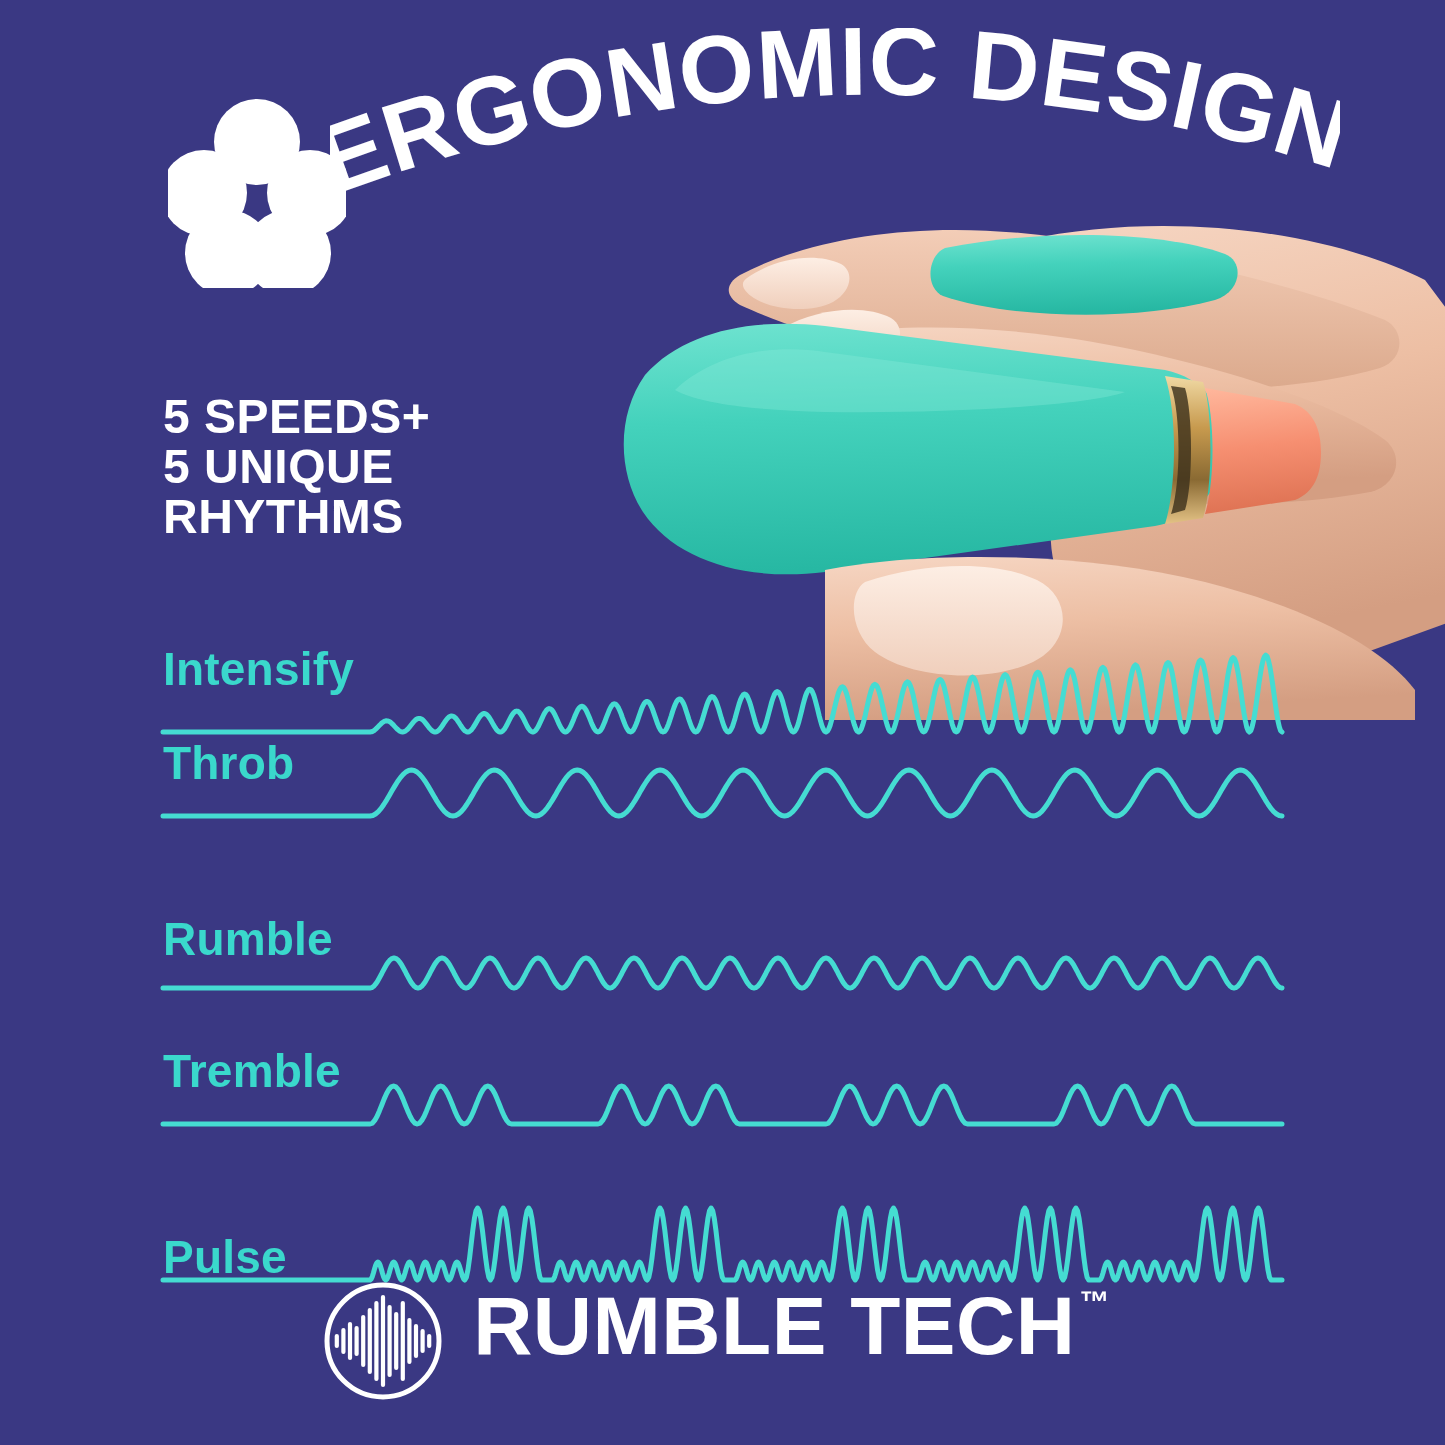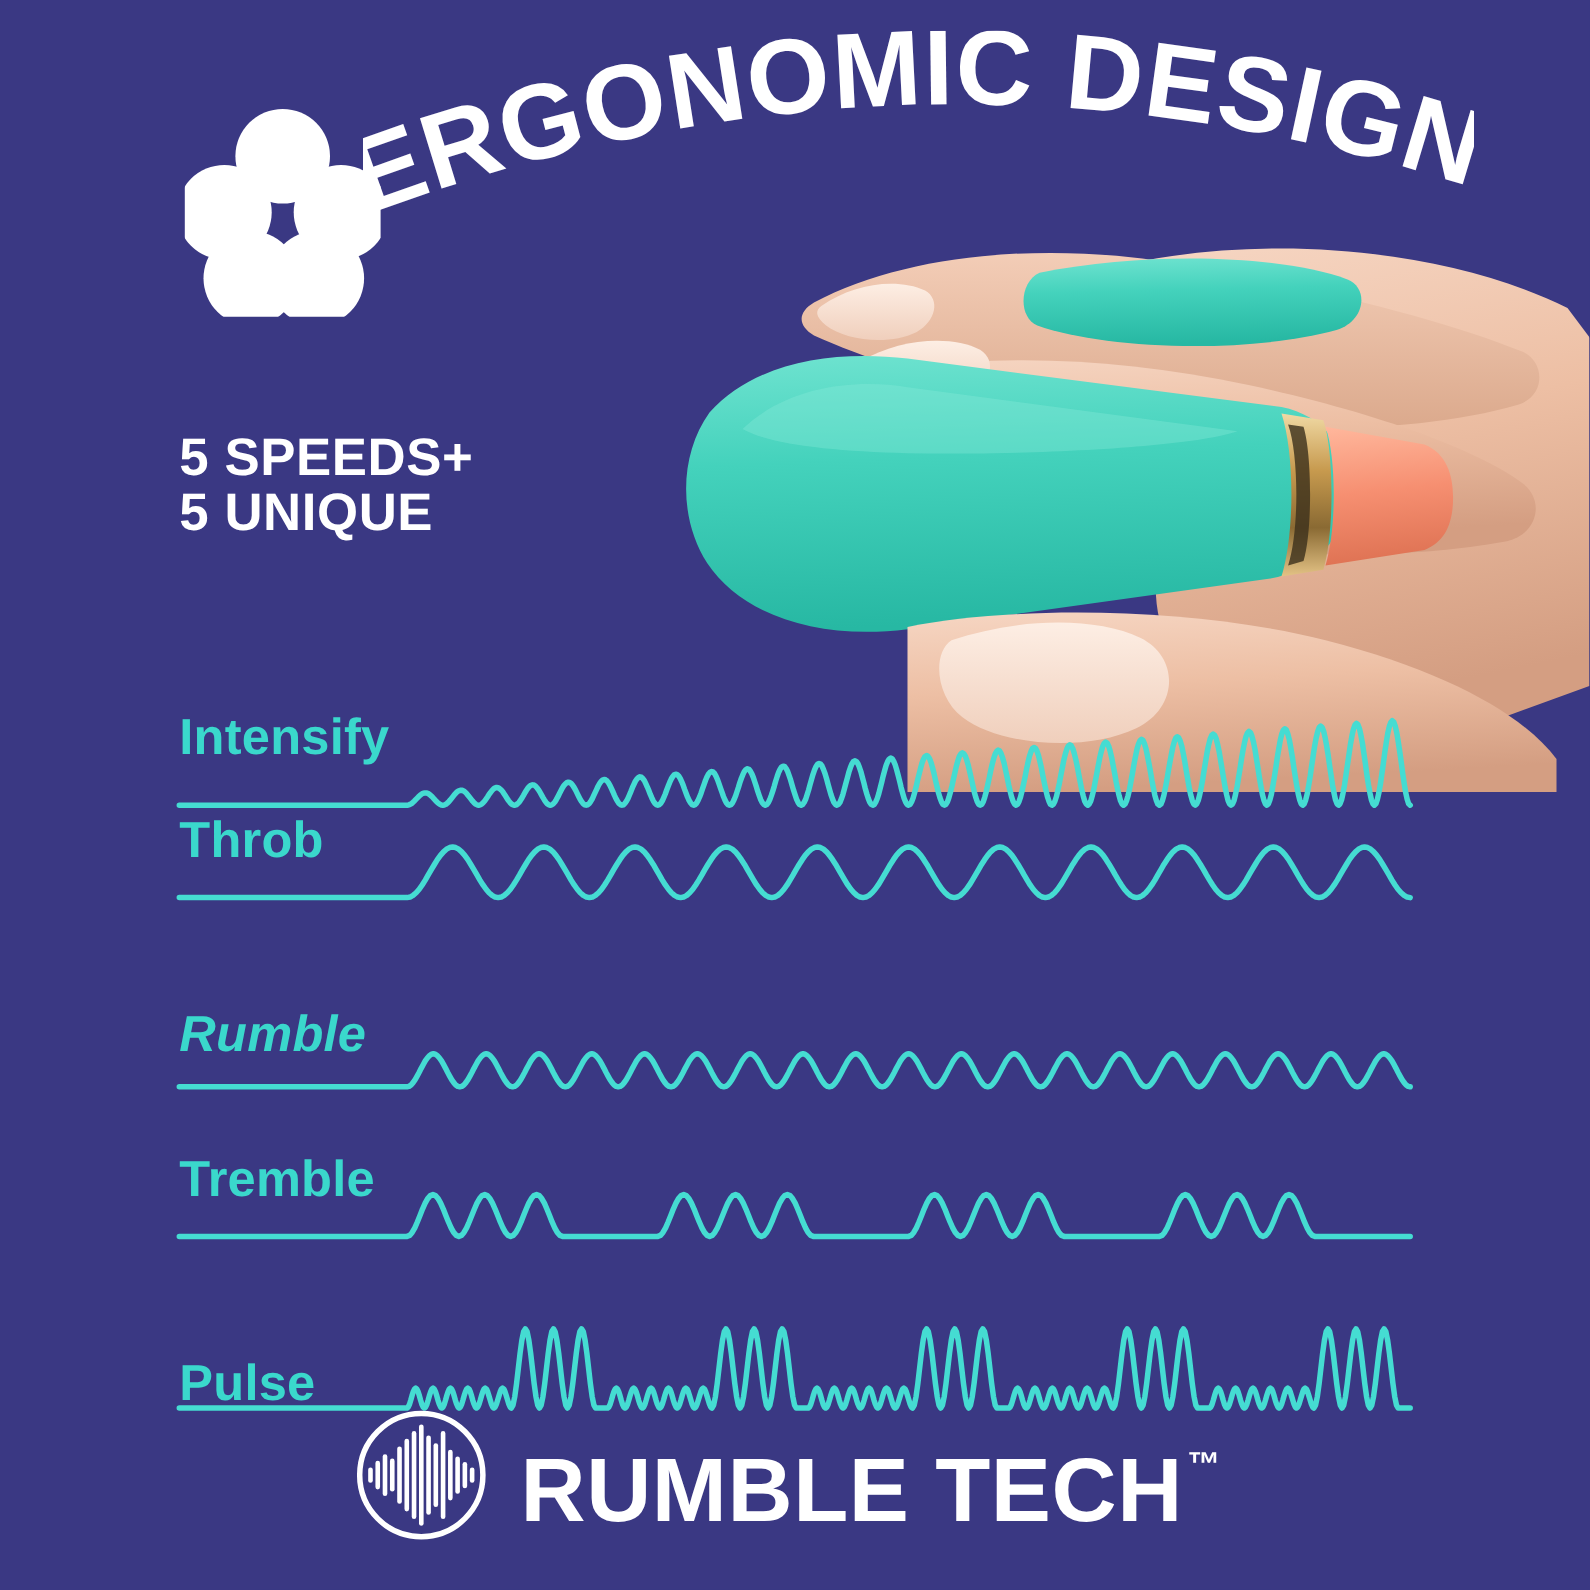--- a/index.html
+++ b/index.html
@@ -40,21 +40,21 @@
   .rhythm-label{
     position:absolute;left:163px;
     color:#3ad8cc;font-weight:700;font-size:46px;
     letter-spacing:0.2px;white-space:nowrap;
   }
   .wave-svg{position:absolute;left:0;top:0;width:1445px;height:150px;}
 
   
   .brand{
     position:absolute;left:0;bottom:42px;width:1431px;
-    display:flex;align-items:flex-end;justify-content:center;gap:28px;
+    display:flex;align-items:flex-start;justify-content:center;gap:28px;
   }
   .brand-icon{width:124px;height:124px;flex:0 0 auto;}
   .brand-text{
     color:#ffffff;font-weight:700;font-size:82px;
     letter-spacing:0.5px;white-space:nowrap;display:flex;align-items:flex-start;
   }
   .brand-tm{font-size:30px;font-weight:700;margin-top:6px;margin-left:4px;}
 </style>
 </head>
 <body>
@@ -81,20 +81,21 @@
       <path id="arcPath" d="M 10,165 Q 505,-18 1000,140" fill="none"></path>
     </defs>
     <text>
       <textPath href="#arcPath" startOffset="50%" text-anchor="middle">ERGONOMIC DESIGN</textPath>
     </text>
   </svg>
 
   <div class="headline">
     <div>5 SPEEDS+</div>
     <div>5 UNIQUE</div>
+    <div>RHYTHMS</div>
   </div>
 
   <svg class="product" viewBox="0 0 930 520">
     <defs>
       <linearGradient id="skinG" x1="0" y1="0" x2="0.2" y2="1">
         <stop offset="0%" stop-color="#f6d6c3"></stop>
         <stop offset="45%" stop-color="#edbfa4"></stop>
         <stop offset="100%" stop-color="#d49e82"></stop>
       </linearGradient>
       <linearGradient id="skinG2" x1="0" y1="0" x2="0" y2="1">
@@ -182,21 +183,21 @@
   </div>
 
   <div class="rhythm-row" style="top:726px;">
     <div class="rhythm-label" style="top:10px;">Throb</div>
     <svg class="wave-svg" viewBox="0 0 1445 150" preserveAspectRatio="none">
       <path id="wThrob" fill="none" stroke="#45dcd2" stroke-width="5" stroke-linecap="round" stroke-linejoin="round" d="M163.0,90.0 L370.0,90.0 L370.0,90.0 L372.8,89.5 L375.5,88.0 L378.3,85.6 L381.1,82.4 L383.8,78.5 L386.6,74.1 L389.3,69.4 L392.1,64.6 L394.9,59.9 L397.6,55.5 L400.4,51.6 L403.2,48.4 L405.9,46.0 L408.7,44.5 L411.5,44.0 L414.2,44.5 L417.0,46.0 L419.7,48.4 L422.5,51.6 L425.3,55.5 L428.0,59.9 L430.8,64.6 L433.6,69.4 L436.3,74.1 L439.1,78.5 L441.9,82.4 L444.6,85.6 L447.4,88.0 L450.1,89.5 L452.9,90.0 L455.7,89.5 L458.4,88.0 L461.2,85.6 L464.0,82.4 L466.7,78.5 L469.5,74.1 L472.3,69.4 L475.0,64.6 L477.8,59.9 L480.5,55.5 L483.3,51.6 L486.1,48.4 L488.8,46.0 L491.6,44.5 L494.4,44.0 L497.1,44.5 L499.9,46.0 L502.7,48.4 L505.4,51.6 L508.2,55.5 L510.9,59.9 L513.7,64.6 L516.5,69.4 L519.2,74.1 L522.0,78.5 L524.8,82.4 L527.5,85.6 L530.3,88.0 L533.1,89.5 L535.8,90.0 L538.6,89.5 L541.3,88.0 L544.1,85.6 L546.9,82.4 L549.6,78.5 L552.4,74.1 L555.2,69.4 L557.9,64.6 L560.7,59.9 L563.5,55.5 L566.2,51.6 L569.0,48.4 L571.7,46.0 L574.5,44.5 L577.3,44.0 L580.0,44.5 L582.8,46.0 L585.6,48.4 L588.3,51.6 L591.1,55.5 L593.9,59.9 L596.6,64.6 L599.4,69.4 L602.1,74.1 L604.9,78.5 L607.7,82.4 L610.4,85.6 L613.2,88.0 L616.0,89.5 L618.7,90.0 L621.5,89.5 L624.3,88.0 L627.0,85.6 L629.8,82.4 L632.5,78.5 L635.3,74.1 L638.1,69.4 L640.8,64.6 L643.6,59.9 L646.4,55.5 L649.1,51.6 L651.9,48.4 L654.7,46.0 L657.4,44.5 L660.2,44.0 L662.9,44.5 L665.7,46.0 L668.5,48.4 L671.2,51.6 L674.0,55.5 L676.8,59.9 L679.5,64.6 L682.3,69.4 L685.1,74.1 L687.8,78.5 L690.6,82.4 L693.3,85.6 L696.1,88.0 L698.9,89.5 L701.6,90.0 L704.4,89.5 L707.2,88.0 L709.9,85.6 L712.7,82.4 L715.5,78.5 L718.2,74.1 L721.0,69.4 L723.7,64.6 L726.5,59.9 L729.3,55.5 L732.0,51.6 L734.8,48.4 L737.6,46.0 L740.3,44.5 L743.1,44.0 L745.9,44.5 L748.6,46.0 L751.4,48.4 L754.1,51.6 L756.9,55.5 L759.7,59.9 L762.4,64.6 L765.2,69.4 L768.0,74.1 L770.7,78.5 L773.5,82.4 L776.3,85.6 L779.0,88.0 L781.8,89.5 L784.5,90.0 L787.3,89.5 L790.1,88.0 L792.8,85.6 L795.6,82.4 L798.4,78.5 L801.1,74.1 L803.9,69.4 L806.7,64.6 L809.4,59.9 L812.2,55.5 L814.9,51.6 L817.7,48.4 L820.5,46.0 L823.2,44.5 L826.0,44.0 L828.8,44.5 L831.5,46.0 L834.3,48.4 L837.1,51.6 L839.8,55.5 L842.6,59.9 L845.3,64.6 L848.1,69.4 L850.9,74.1 L853.6,78.5 L856.4,82.4 L859.2,85.6 L861.9,88.0 L864.7,89.5 L867.5,90.0 L870.2,89.5 L873.0,88.0 L875.7,85.6 L878.5,82.4 L881.3,78.5 L884.0,74.1 L886.8,69.4 L889.6,64.6 L892.3,59.9 L895.1,55.5 L897.9,51.6 L900.6,48.4 L903.4,46.0 L906.1,44.5 L908.9,44.0 L911.7,44.5 L914.4,46.0 L917.2,48.4 L920.0,51.6 L922.7,55.5 L925.5,59.9 L928.3,64.6 L931.0,69.4 L933.8,74.1 L936.5,78.5 L939.3,82.4 L942.1,85.6 L944.8,88.0 L947.6,89.5 L950.4,90.0 L953.1,89.5 L955.9,88.0 L958.7,85.6 L961.4,82.4 L964.2,78.5 L966.9,74.1 L969.7,69.4 L972.5,64.6 L975.2,59.9 L978.0,55.5 L980.8,51.6 L983.5,48.4 L986.3,46.0 L989.1,44.5 L991.8,44.0 L994.6,44.5 L997.3,46.0 L1000.1,48.4 L1002.9,51.6 L1005.6,55.5 L1008.4,59.9 L1011.2,64.6 L1013.9,69.4 L1016.7,74.1 L1019.5,78.5 L1022.2,82.4 L1025.0,85.6 L1027.7,88.0 L1030.5,89.5 L1033.3,90.0 L1036.0,89.5 L1038.8,88.0 L1041.6,85.6 L1044.3,82.4 L1047.1,78.5 L1049.9,74.1 L1052.6,69.4 L1055.4,64.6 L1058.1,59.9 L1060.9,55.5 L1063.7,51.6 L1066.4,48.4 L1069.2,46.0 L1072.0,44.5 L1074.7,44.0 L1077.5,44.5 L1080.3,46.0 L1083.0,48.4 L1085.8,51.6 L1088.5,55.5 L1091.3,59.9 L1094.1,64.6 L1096.8,69.4 L1099.6,74.1 L1102.4,78.5 L1105.1,82.4 L1107.9,85.6 L1110.7,88.0 L1113.4,89.5 L1116.2,90.0 L1118.9,89.5 L1121.7,88.0 L1124.5,85.6 L1127.2,82.4 L1130.0,78.5 L1132.8,74.1 L1135.5,69.4 L1138.3,64.6 L1141.1,59.9 L1143.8,55.5 L1146.6,51.6 L1149.3,48.4 L1152.1,46.0 L1154.9,44.5 L1157.6,44.0 L1160.4,44.5 L1163.2,46.0 L1165.9,48.4 L1168.7,51.6 L1171.5,55.5 L1174.2,59.9 L1177.0,64.6 L1179.7,69.4 L1182.5,74.1 L1185.3,78.5 L1188.0,82.4 L1190.8,85.6 L1193.6,88.0 L1196.3,89.5 L1199.1,90.0 L1201.9,89.5 L1204.6,88.0 L1207.4,85.6 L1210.1,82.4 L1212.9,78.5 L1215.7,74.1 L1218.4,69.4 L1221.2,64.6 L1224.0,59.9 L1226.7,55.5 L1229.5,51.6 L1232.3,48.4 L1235.0,46.0 L1237.8,44.5 L1240.5,44.0 L1243.3,44.5 L1246.1,46.0 L1248.8,48.4 L1251.6,51.6 L1254.4,55.5 L1257.1,59.9 L1259.9,64.6 L1262.7,69.4 L1265.4,74.1 L1268.2,78.5 L1270.9,82.4 L1273.7,85.6 L1276.5,88.0 L1279.2,89.5 L1282.0,90.0"></path>
     </svg>
   </div>
 
   <div class="rhythm-row" style="top:900px;">
-    <div class="rhythm-label" style="top:12px;font-style:italic;">Rumble</div>
+    <div class="rhythm-label" style="top:12px;">Rumble</div>
     <svg class="wave-svg" viewBox="0 0 1445 150" preserveAspectRatio="none">
       <path id="wRumble" fill="none" stroke="#45dcd2" stroke-width="5" stroke-linecap="round" stroke-linejoin="round" d="M163.0,88.0 L370.0,88.0 L370.0,88.0 L371.8,87.6 L373.7,86.3 L375.5,84.2 L377.4,81.5 L379.2,78.3 L381.1,74.8 L382.9,71.2 L384.8,67.7 L386.6,64.5 L388.5,61.8 L390.3,59.7 L392.2,58.4 L394.0,58.0 L395.8,58.4 L397.7,59.7 L399.5,61.8 L401.4,64.5 L403.2,67.7 L405.1,71.2 L406.9,74.8 L408.8,78.3 L410.6,81.5 L412.5,84.2 L414.3,86.3 L416.2,87.6 L418.0,88.0 L419.8,87.6 L421.7,86.3 L423.5,84.2 L425.4,81.5 L427.2,78.3 L429.1,74.8 L430.9,71.2 L432.8,67.7 L434.6,64.5 L436.5,61.8 L438.3,59.7 L440.2,58.4 L442.0,58.0 L443.8,58.4 L445.7,59.7 L447.5,61.8 L449.4,64.5 L451.2,67.7 L453.1,71.2 L454.9,74.8 L456.8,78.3 L458.6,81.5 L460.5,84.2 L462.3,86.3 L464.2,87.6 L466.0,88.0 L467.8,87.6 L469.7,86.3 L471.5,84.2 L473.4,81.5 L475.2,78.3 L477.1,74.8 L478.9,71.2 L480.8,67.7 L482.6,64.5 L484.5,61.8 L486.3,59.7 L488.2,58.4 L490.0,58.0 L491.8,58.4 L493.7,59.7 L495.5,61.8 L497.4,64.5 L499.2,67.7 L501.1,71.2 L502.9,74.8 L504.8,78.3 L506.6,81.5 L508.5,84.2 L510.3,86.3 L512.2,87.6 L514.0,88.0 L515.8,87.6 L517.7,86.3 L519.5,84.2 L521.4,81.5 L523.2,78.3 L525.1,74.8 L526.9,71.2 L528.8,67.7 L530.6,64.5 L532.5,61.8 L534.3,59.7 L536.2,58.4 L538.0,58.0 L539.8,58.4 L541.7,59.7 L543.5,61.8 L545.4,64.5 L547.2,67.7 L549.1,71.2 L550.9,74.8 L552.8,78.3 L554.6,81.5 L556.5,84.2 L558.3,86.3 L560.2,87.6 L562.0,88.0 L563.8,87.6 L565.7,86.3 L567.5,84.2 L569.4,81.5 L571.2,78.3 L573.1,74.8 L574.9,71.2 L576.8,67.7 L578.6,64.5 L580.5,61.8 L582.3,59.7 L584.2,58.4 L586.0,58.0 L587.8,58.4 L589.7,59.7 L591.5,61.8 L593.4,64.5 L595.2,67.7 L597.1,71.2 L598.9,74.8 L600.8,78.3 L602.6,81.5 L604.5,84.2 L606.3,86.3 L608.2,87.6 L610.0,88.0 L611.8,87.6 L613.7,86.3 L615.5,84.2 L617.4,81.5 L619.2,78.3 L621.1,74.8 L622.9,71.2 L624.8,67.7 L626.6,64.5 L628.5,61.8 L630.3,59.7 L632.2,58.4 L634.0,58.0 L635.8,58.4 L637.7,59.7 L639.5,61.8 L641.4,64.5 L643.2,67.7 L645.1,71.2 L646.9,74.8 L648.8,78.3 L650.6,81.5 L652.5,84.2 L654.3,86.3 L656.2,87.6 L658.0,88.0 L659.8,87.6 L661.7,86.3 L663.5,84.2 L665.4,81.5 L667.2,78.3 L669.1,74.8 L670.9,71.2 L672.8,67.7 L674.6,64.5 L676.5,61.8 L678.3,59.7 L680.2,58.4 L682.0,58.0 L683.8,58.4 L685.7,59.7 L687.5,61.8 L689.4,64.5 L691.2,67.7 L693.1,71.2 L694.9,74.8 L696.8,78.3 L698.6,81.5 L700.5,84.2 L702.3,86.3 L704.2,87.6 L706.0,88.0 L707.8,87.6 L709.7,86.3 L711.5,84.2 L713.4,81.5 L715.2,78.3 L717.1,74.8 L718.9,71.2 L720.8,67.7 L722.6,64.5 L724.5,61.8 L726.3,59.7 L728.2,58.4 L730.0,58.0 L731.8,58.4 L733.7,59.7 L735.5,61.8 L737.4,64.5 L739.2,67.7 L741.1,71.2 L742.9,74.8 L744.8,78.3 L746.6,81.5 L748.5,84.2 L750.3,86.3 L752.2,87.6 L754.0,88.0 L755.8,87.6 L757.7,86.3 L759.5,84.2 L761.4,81.5 L763.2,78.3 L765.1,74.8 L766.9,71.2 L768.8,67.7 L770.6,64.5 L772.5,61.8 L774.3,59.7 L776.2,58.4 L778.0,58.0 L779.8,58.4 L781.7,59.7 L783.5,61.8 L785.4,64.5 L787.2,67.7 L789.1,71.2 L790.9,74.8 L792.8,78.3 L794.6,81.5 L796.5,84.2 L798.3,86.3 L800.2,87.6 L802.0,88.0 L803.8,87.6 L805.7,86.3 L807.5,84.2 L809.4,81.5 L811.2,78.3 L813.1,74.8 L814.9,71.2 L816.8,67.7 L818.6,64.5 L820.5,61.8 L822.3,59.7 L824.2,58.4 L826.0,58.0 L827.8,58.4 L829.7,59.7 L831.5,61.8 L833.4,64.5 L835.2,67.7 L837.1,71.2 L838.9,74.8 L840.8,78.3 L842.6,81.5 L844.5,84.2 L846.3,86.3 L848.2,87.6 L850.0,88.0 L851.8,87.6 L853.7,86.3 L855.5,84.2 L857.4,81.5 L859.2,78.3 L861.1,74.8 L862.9,71.2 L864.8,67.7 L866.6,64.5 L868.5,61.8 L870.3,59.7 L872.2,58.4 L874.0,58.0 L875.8,58.4 L877.7,59.7 L879.5,61.8 L881.4,64.5 L883.2,67.7 L885.1,71.2 L886.9,74.8 L888.8,78.3 L890.6,81.5 L892.5,84.2 L894.3,86.3 L896.2,87.6 L898.0,88.0 L899.8,87.6 L901.7,86.3 L903.5,84.2 L905.4,81.5 L907.2,78.3 L909.1,74.8 L910.9,71.2 L912.8,67.7 L914.6,64.5 L916.5,61.8 L918.3,59.7 L920.2,58.4 L922.0,58.0 L923.8,58.4 L925.7,59.7 L927.5,61.8 L929.4,64.5 L931.2,67.7 L933.1,71.2 L934.9,74.8 L936.8,78.3 L938.6,81.5 L940.5,84.2 L942.3,86.3 L944.2,87.6 L946.0,88.0 L947.8,87.6 L949.7,86.3 L951.5,84.2 L953.4,81.5 L955.2,78.3 L957.1,74.8 L958.9,71.2 L960.8,67.7 L962.6,64.5 L964.5,61.8 L966.3,59.7 L968.2,58.4 L970.0,58.0 L971.8,58.4 L973.7,59.7 L975.5,61.8 L977.4,64.5 L979.2,67.7 L981.1,71.2 L982.9,74.8 L984.8,78.3 L986.6,81.5 L988.5,84.2 L990.3,86.3 L992.2,87.6 L994.0,88.0 L995.8,87.6 L997.7,86.3 L999.5,84.2 L1001.4,81.5 L1003.2,78.3 L1005.1,74.8 L1006.9,71.2 L1008.8,67.7 L1010.6,64.5 L1012.5,61.8 L1014.3,59.7 L1016.2,58.4 L1018.0,58.0 L1019.8,58.4 L1021.7,59.7 L1023.5,61.8 L1025.4,64.5 L1027.2,67.7 L1029.1,71.2 L1030.9,74.8 L1032.8,78.3 L1034.6,81.5 L1036.5,84.2 L1038.3,86.3 L1040.2,87.6 L1042.0,88.0 L1043.8,87.6 L1045.7,86.3 L1047.5,84.2 L1049.4,81.5 L1051.2,78.3 L1053.1,74.8 L1054.9,71.2 L1056.8,67.7 L1058.6,64.5 L1060.5,61.8 L1062.3,59.7 L1064.2,58.4 L1066.0,58.0 L1067.8,58.4 L1069.7,59.7 L1071.5,61.8 L1073.4,64.5 L1075.2,67.7 L1077.1,71.2 L1078.9,74.8 L1080.8,78.3 L1082.6,81.5 L1084.5,84.2 L1086.3,86.3 L1088.2,87.6 L1090.0,88.0 L1091.8,87.6 L1093.7,86.3 L1095.5,84.2 L1097.4,81.5 L1099.2,78.3 L1101.1,74.8 L1102.9,71.2 L1104.8,67.7 L1106.6,64.5 L1108.5,61.8 L1110.3,59.7 L1112.2,58.4 L1114.0,58.0 L1115.8,58.4 L1117.7,59.7 L1119.5,61.8 L1121.4,64.5 L1123.2,67.7 L1125.1,71.2 L1126.9,74.8 L1128.8,78.3 L1130.6,81.5 L1132.5,84.2 L1134.3,86.3 L1136.2,87.6 L1138.0,88.0 L1139.8,87.6 L1141.7,86.3 L1143.5,84.2 L1145.4,81.5 L1147.2,78.3 L1149.1,74.8 L1150.9,71.2 L1152.8,67.7 L1154.6,64.5 L1156.5,61.8 L1158.3,59.7 L1160.2,58.4 L1162.0,58.0 L1163.8,58.4 L1165.7,59.7 L1167.5,61.8 L1169.4,64.5 L1171.2,67.7 L1173.1,71.2 L1174.9,74.8 L1176.8,78.3 L1178.6,81.5 L1180.5,84.2 L1182.3,86.3 L1184.2,87.6 L1186.0,88.0 L1187.8,87.6 L1189.7,86.3 L1191.5,84.2 L1193.4,81.5 L1195.2,78.3 L1197.1,74.8 L1198.9,71.2 L1200.8,67.7 L1202.6,64.5 L1204.5,61.8 L1206.3,59.7 L1208.2,58.4 L1210.0,58.0 L1211.8,58.4 L1213.7,59.7 L1215.5,61.8 L1217.4,64.5 L1219.2,67.7 L1221.1,71.2 L1222.9,74.8 L1224.8,78.3 L1226.6,81.5 L1228.5,84.2 L1230.3,86.3 L1232.2,87.6 L1234.0,88.0 L1235.8,87.6 L1237.7,86.3 L1239.5,84.2 L1241.4,81.5 L1243.2,78.3 L1245.1,74.8 L1246.9,71.2 L1248.8,67.7 L1250.6,64.5 L1252.5,61.8 L1254.3,59.7 L1256.2,58.4 L1258.0,58.0 L1259.8,58.4 L1261.7,59.7 L1263.5,61.8 L1265.4,64.5 L1267.2,67.7 L1269.1,71.2 L1270.9,74.8 L1272.8,78.3 L1274.6,81.5 L1276.5,84.2 L1278.3,86.3 L1280.2,87.6 L1282.0,88.0 L1282.0,88.0"></path>
     </svg>
   </div>
 
   <div class="rhythm-row" style="top:1032px;padding-left:40px;">
     <div class="rhythm-label" style="top:12px;">Tremble</div>
     <svg class="wave-svg" viewBox="0 0 1445 150" preserveAspectRatio="none">
       <path id="wTremble" fill="none" stroke="#45dcd2" stroke-width="5" stroke-linecap="round" stroke-linejoin="round" d="M163.0,92.0 L370.0,92.0 L370.0,92.0 L372.4,91.1 L374.7,88.4 L377.1,84.2 L379.4,78.9 L381.8,73.0 L384.1,67.1 L386.5,61.8 L388.8,57.6 L391.2,54.9 L393.6,54.0 L395.9,54.9 L398.3,57.6 L400.6,61.8 L403.0,67.1 L405.3,73.0 L407.7,78.9 L410.1,84.2 L412.4,88.4 L414.8,91.1 L417.1,92.0 L417.1,92.0 L419.5,91.1 L421.8,88.4 L424.2,84.2 L426.5,78.9 L428.9,73.0 L431.3,67.1 L433.6,61.8 L436.0,57.6 L438.3,54.9 L440.7,54.0 L443.0,54.9 L445.4,57.6 L447.7,61.8 L450.1,67.1 L452.5,73.0 L454.8,78.9 L457.2,84.2 L459.5,88.4 L461.9,91.1 L464.2,92.0 L464.2,92.0 L466.6,91.1 L469.0,88.4 L471.3,84.2 L473.7,78.9 L476.0,73.0 L478.4,67.1 L480.7,61.8 L483.1,57.6 L485.4,54.9 L487.8,54.0 L490.2,54.9 L492.5,57.6 L494.9,61.8 L497.2,67.1 L499.6,73.0 L501.9,78.9 L504.3,84.2 L506.6,88.4 L509.0,91.1 L511.4,92.0 L511.4,92.0 L598.0,92.0 L598.0,92.0 L600.4,91.1 L602.7,88.4 L605.1,84.2 L607.4,78.9 L609.8,73.0 L612.1,67.1 L614.5,61.8 L616.8,57.6 L619.2,54.9 L621.6,54.0 L623.9,54.9 L626.3,57.6 L628.6,61.8 L631.0,67.1 L633.3,73.0 L635.7,78.9 L638.1,84.2 L640.4,88.4 L642.8,91.1 L645.1,92.0 L645.1,92.0 L647.5,91.1 L649.8,88.4 L652.2,84.2 L654.5,78.9 L656.9,73.0 L659.3,67.1 L661.6,61.8 L664.0,57.6 L666.3,54.9 L668.7,54.0 L671.0,54.9 L673.4,57.6 L675.7,61.8 L678.1,67.1 L680.5,73.0 L682.8,78.9 L685.2,84.2 L687.5,88.4 L689.9,91.1 L692.2,92.0 L692.2,92.0 L694.6,91.1 L697.0,88.4 L699.3,84.2 L701.7,78.9 L704.0,73.0 L706.4,67.1 L708.7,61.8 L711.1,57.6 L713.4,54.9 L715.8,54.0 L718.2,54.9 L720.5,57.6 L722.9,61.8 L725.2,67.1 L727.6,73.0 L729.9,78.9 L732.3,84.2 L734.6,88.4 L737.0,91.1 L739.4,92.0 L739.4,92.0 L826.0,92.0 L826.0,92.0 L828.4,91.1 L830.7,88.4 L833.1,84.2 L835.4,78.9 L837.8,73.0 L840.1,67.1 L842.5,61.8 L844.8,57.6 L847.2,54.9 L849.6,54.0 L851.9,54.9 L854.3,57.6 L856.6,61.8 L859.0,67.1 L861.3,73.0 L863.7,78.9 L866.1,84.2 L868.4,88.4 L870.8,91.1 L873.1,92.0 L873.1,92.0 L875.5,91.1 L877.8,88.4 L880.2,84.2 L882.5,78.9 L884.9,73.0 L887.3,67.1 L889.6,61.8 L892.0,57.6 L894.3,54.9 L896.7,54.0 L899.0,54.9 L901.4,57.6 L903.7,61.8 L906.1,67.1 L908.5,73.0 L910.8,78.9 L913.2,84.2 L915.5,88.4 L917.9,91.1 L920.2,92.0 L920.2,92.0 L922.6,91.1 L925.0,88.4 L927.3,84.2 L929.7,78.9 L932.0,73.0 L934.4,67.1 L936.7,61.8 L939.1,57.6 L941.4,54.9 L943.8,54.0 L946.2,54.9 L948.5,57.6 L950.9,61.8 L953.2,67.1 L955.6,73.0 L957.9,78.9 L960.3,84.2 L962.6,88.4 L965.0,91.1 L967.4,92.0 L967.4,92.0 L1054.0,92.0 L1054.0,92.0 L1056.4,91.1 L1058.7,88.4 L1061.1,84.2 L1063.4,78.9 L1065.8,73.0 L1068.1,67.1 L1070.5,61.8 L1072.8,57.6 L1075.2,54.9 L1077.6,54.0 L1079.9,54.9 L1082.3,57.6 L1084.6,61.8 L1087.0,67.1 L1089.3,73.0 L1091.7,78.9 L1094.1,84.2 L1096.4,88.4 L1098.8,91.1 L1101.1,92.0 L1101.1,92.0 L1103.5,91.1 L1105.8,88.4 L1108.2,84.2 L1110.5,78.9 L1112.9,73.0 L1115.3,67.1 L1117.6,61.8 L1120.0,57.6 L1122.3,54.9 L1124.7,54.0 L1127.0,54.9 L1129.4,57.6 L1131.7,61.8 L1134.1,67.1 L1136.5,73.0 L1138.8,78.9 L1141.2,84.2 L1143.5,88.4 L1145.9,91.1 L1148.2,92.0 L1148.2,92.0 L1150.6,91.1 L1153.0,88.4 L1155.3,84.2 L1157.7,78.9 L1160.0,73.0 L1162.4,67.1 L1164.7,61.8 L1167.1,57.6 L1169.4,54.9 L1171.8,54.0 L1174.2,54.9 L1176.5,57.6 L1178.9,61.8 L1181.2,67.1 L1183.6,73.0 L1185.9,78.9 L1188.3,84.2 L1190.6,88.4 L1193.0,91.1 L1195.4,92.0 L1195.4,92.0 L1282.0,92.0 L1282.0,92.0"></path>
     </svg>

